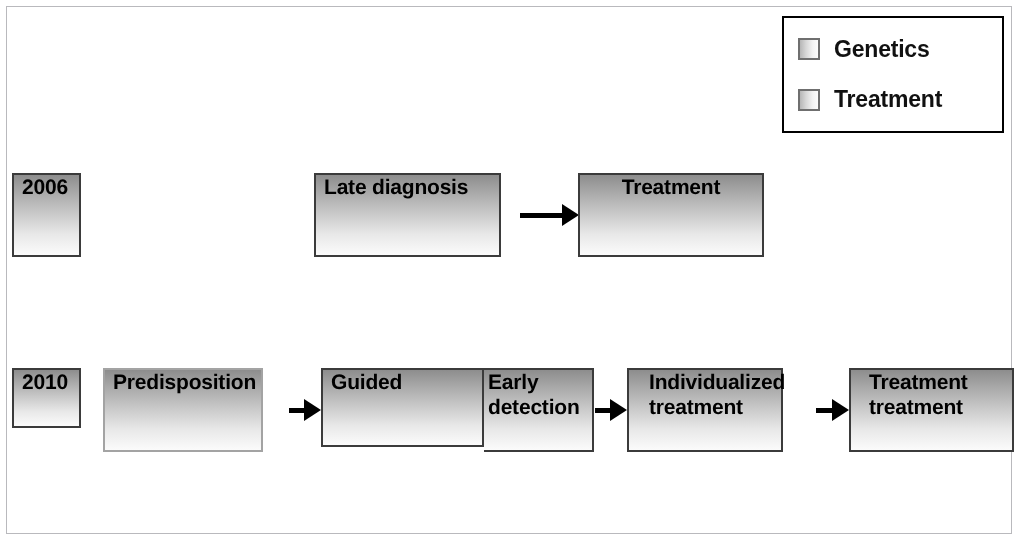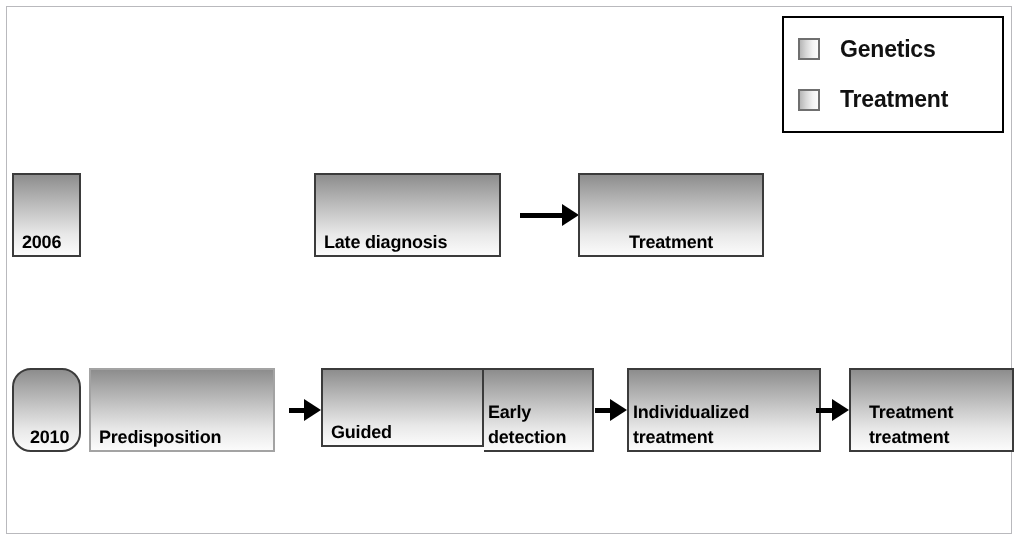--- a/index.html
+++ b/index.html
@@ -35,26 +35,26 @@
     box-sizing: border-box;
     border: 2px solid #3b3b3b;
     background: linear-gradient(to bottom,
                 #8d8d8d 0%,
                 #a9a9a9 22%,
                 #c9c9c9 48%,
                 #e8e8e8 74%,
                 #fbfbfb 100%);
     color: #000000;
     font-weight: bold;
-    font-size: 18px;
+    font-size: 21px;
     line-height: 25px;
     letter-spacing: -0.2px;
     display: flex;
     flex-direction: column;
-    justify-content: flex-end;
+    justify-content: flex-start;
     align-items: flex-start;
     padding: 0 7px;
     text-rendering: geometricPrecision;
   }
   .node.center-text { align-items: center; text-align: center; }
   .node.light-border { border-color: #a3a3a3; }
   .node.no-left-border { border-left: none; }
   .node .nline { display: block; white-space: nowrap; }
 
   
@@ -89,21 +89,21 @@
     border: 2px solid #000000;
     background: #ffffff;
     display: flex;
     flex-direction: column;
     justify-content: space-around;
     padding: 6px 0 6px 14px;
   }
   .legend-row {
     display: flex;
     align-items: center;
-    gap: 20px;
+    gap: 14px;
     height: 34px;
   }
   .legend-swatch {
     width: 22px;
     height: 22px;
     box-sizing: border-box;
     border: 2px solid #6f6f6f;
     background: linear-gradient(to right,
                 #b6b6b6 0%,
                 #d8d8d8 35%,
@@ -147,25 +147,25 @@
 
   <div class="arrow" style="left:520px; top:203px; width:59px;">
     <span class="shaft"></span>
     <span class="head"></span>
   </div>
 
   <div class="node center-text" style="left:578px; top:173px; width:186px; height:84px;">
     <span class="nline">Treatment</span>
   </div>
 
-  <div class="node" style="left:12px; top:368px; width:69px; height:84px; padding-left:16px;border-radius:19px;">
+  <div class="node" style="left:12px; top:368px; width:69px; height:60px; padding-left:8px;">
     <span class="nline">2010</span>
   </div>
 
-  <div class="node light-border" style="left:89px; top:368px; width:186px; height:84px; padding-left:8px;">
+  <div class="node light-border" style="left:103px; top:368px; width:160px; height:84px; padding-left:8px;">
     <span class="nline">Predisposition</span>
   </div>
 
   <div class="arrow" style="left:289px; top:398px; width:32px;">
     <span class="shaft"></span>
     <span class="head"></span>
   </div>
 
   <div class="node" style="left:321px; top:368px; width:163px; height:79px; padding-left:8px;">
     <span class="nline">Guided</span>
@@ -174,21 +174,21 @@
   <div class="node no-left-border" style="left:484px; top:368px; width:110px; height:84px; padding-left:4px;">
     <span class="nline">Early</span>
     <span class="nline">detection</span>
   </div>
 
   <div class="arrow" style="left:595px; top:398px; width:32px;">
     <span class="shaft"></span>
     <span class="head"></span>
   </div>
 
-  <div class="node" style="left:627px; top:368px; width:194px; height:84px; padding-left:4px;">
+  <div class="node" style="left:627px; top:368px; width:156px; height:84px; padding-left:20px;">
     <span class="nline">Individualized</span>
     <span class="nline">treatment</span>
   </div>
 
   <div class="arrow" style="left:816px; top:398px; width:33px;">
     <span class="shaft"></span>
     <span class="head"></span>
   </div>
 
   <div class="node" style="left:849px; top:368px; width:165px; height:84px; padding-left:18px;">

